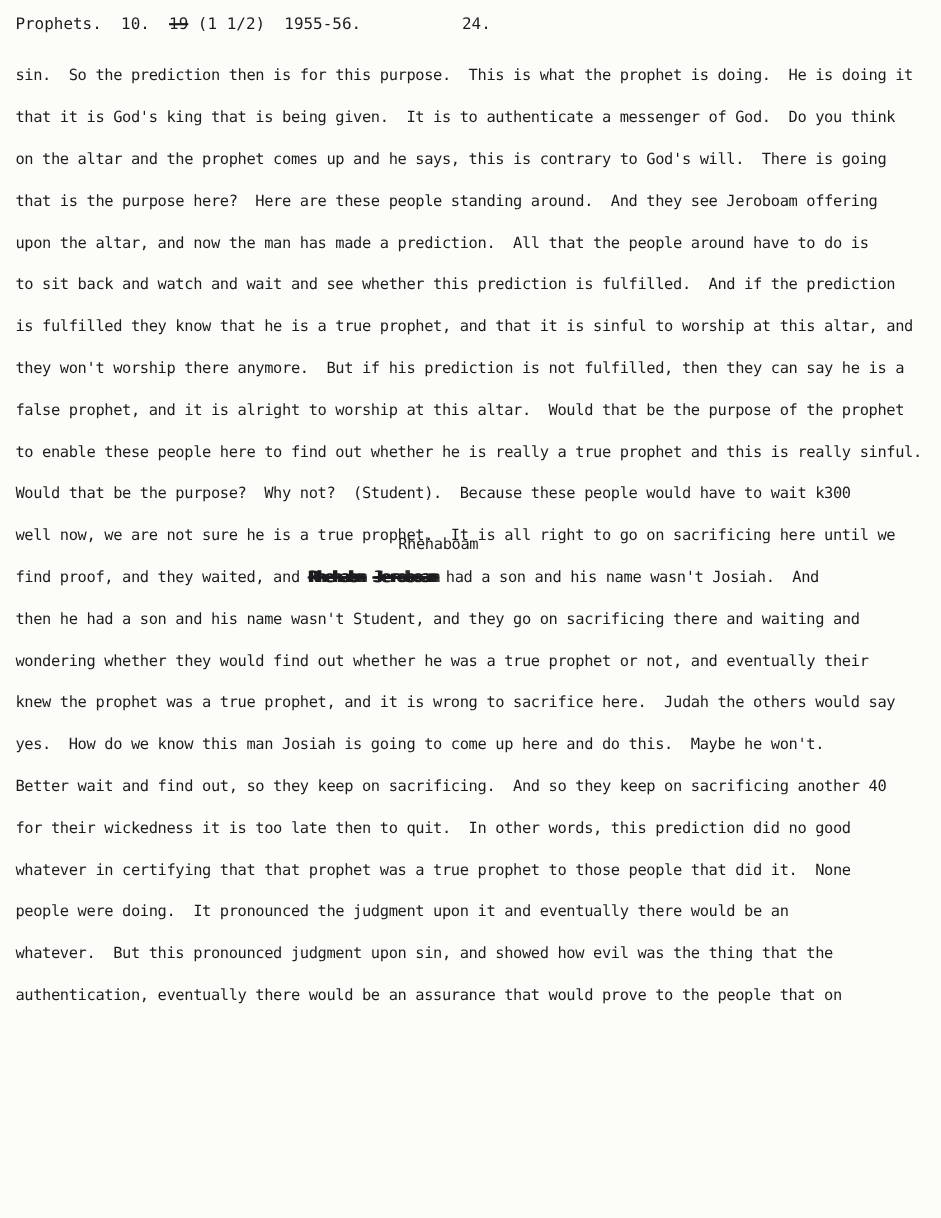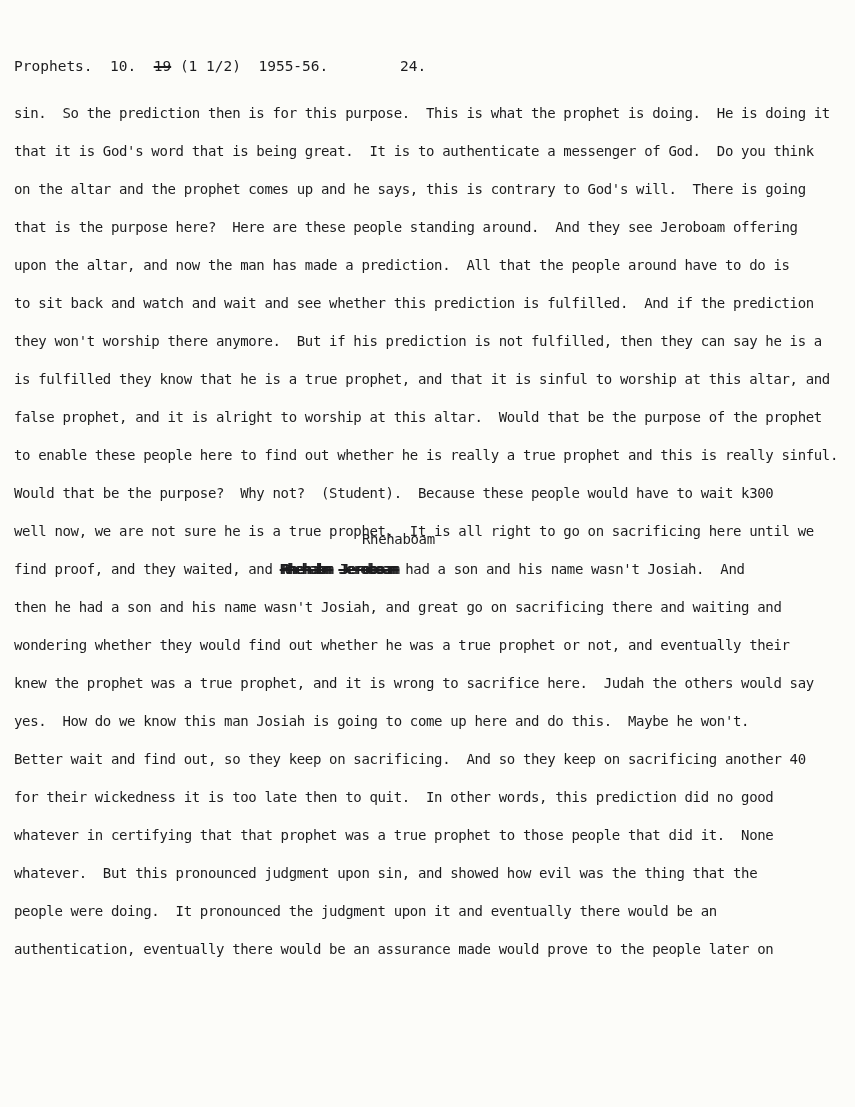--- a/index.html
+++ b/index.html
@@ -11,36 +11,35 @@
     height: 1107px;
     background: #fcfcf9;
     overflow: hidden;
     position: relative;
     font-family: "DejaVu Sans Mono", "Liberation Mono", monospace;
     color: #1c1c1e;
   }
   .page {
     position: absolute;
     inset: 0;
-    margin-top: 44px;
   }
   .header-line {
     position: absolute;
     top: 10px;
     left: 14px;
     right: 10px;
     height: 24px;
     font-size: 14.5px;
     line-height: 24px;
     white-space: pre;
   }
   .page-number {
     position: absolute;
     top: 10px;
-    left: 400px;
+    left: 420px;
     font-size: 14.5px;
     line-height: 24px;
   }
   .body-text {
     position: absolute;
     top: 50px;
     left: 14px;
     right: 2px;
     bottom: 0;
     overflow: hidden;
@@ -77,37 +76,37 @@
 <body>
 
 <div class="page">
 
   <div class="header-line"><span>Prophets.  10.  </span><span class="strike">19</span><span> (1 1/2)  1955-56.</span></div>
 
   <div class="page-number">24.</div>
 
   <div class="body-text" id="body-text">
       <div class="line"><span>sin.  So the prediction then is for this purpose.  This is what the prophet is doing.  He is doing it</span></div>
-      <div class="line"><span>that it is God's word that is being great.  It is to authenticate a messenger of God.  Do you think</span></div>
+      <div class="line"><span>that it is God's king that is being given.  It is to authenticate a messenger of God.  Do you think</span></div>
       <div class="line"><span>on the altar and the prophet comes up and he says, this is contrary to God's will.  There is going</span></div>
       <div class="line"><span>that is the purpose here?  Here are these people standing around.  And they see Jeroboam offering</span></div>
       <div class="line"><span>upon the altar, and now the man has made a prediction.  All that the people around have to do is</span></div>
       <div class="line"><span>to sit back and watch and wait and see whether this prediction is fulfilled.  And if the prediction</span></div>
+      <div class="line"><span>is fulfilled they know that he is a true prophet, and that it is sinful to worship at this altar, and</span></div>
       <div class="line"><span>they won't worship there anymore.  But if his prediction is not fulfilled, then they can say he is a</span></div>
-      <div class="line"><span>is fulfilled they know that he is a true prophet, and that it is sinful to worship at this altar, and</span></div>
       <div class="line"><span>false prophet, and it is alright to worship at this altar.  Would that be the purpose of the prophet</span></div>
       <div class="line"><span>to enable these people here to find out whether he is really a true prophet and this is really sinful.</span></div>
       <div class="line"><span>Would that be the purpose?  Why not?  (Student).  Because these people would have to wait k300</span></div>
       <div class="line"><span>well now, we are not sure he is a true prophet.  It is all right to go on sacrificing here until we</span></div>
       <div class="line"><span>find proof, and they waited, and </span><span class="overtype">Rhehabm</span><span> </span><span class="overtype">Jeroboam</span><span> had a son and his name wasn't Josiah.  And</span><span class="interlinear" style="left: 348px;">Rhehaboam</span></div>
-      <div class="line"><span>then he had a son and his name wasn't Josiah, and great go on sacrificing there and waiting and</span></div>
+      <div class="line"><span>then he had a son and his name wasn't Student, and they go on sacrificing there and waiting and</span></div>
       <div class="line"><span>wondering whether they would find out whether he was a true prophet or not, and eventually their</span></div>
       <div class="line"><span>knew the prophet was a true prophet, and it is wrong to sacrifice here.  Judah the others would say</span></div>
       <div class="line"><span>yes.  How do we know this man Josiah is going to come up here and do this.  Maybe he won't.</span></div>
       <div class="line"><span>Better wait and find out, so they keep on sacrificing.  And so they keep on sacrificing another 40</span></div>
       <div class="line"><span>for their wickedness it is too late then to quit.  In other words, this prediction did no good</span></div>
       <div class="line"><span>whatever in certifying that that prophet was a true prophet to those people that did it.  None</span></div>
+      <div class="line"><span>people were doing.  It pronounced the judgment upon it and eventually there would be an</span></div>
       <div class="line"><span>whatever.  But this pronounced judgment upon sin, and showed how evil was the thing that the</span></div>
-      <div class="line"><span>people were doing.  It pronounced the judgment upon it and eventually there would be an</span></div>
-      <div class="line"><span>authentication, eventually there would be an assurance made would prove to the people later on</span></div>
+      <div class="line"><span>authentication, eventually there would be an assurance that would prove to the people that on</span></div>
     </div>
 
 </div>
 
 </body></html>

